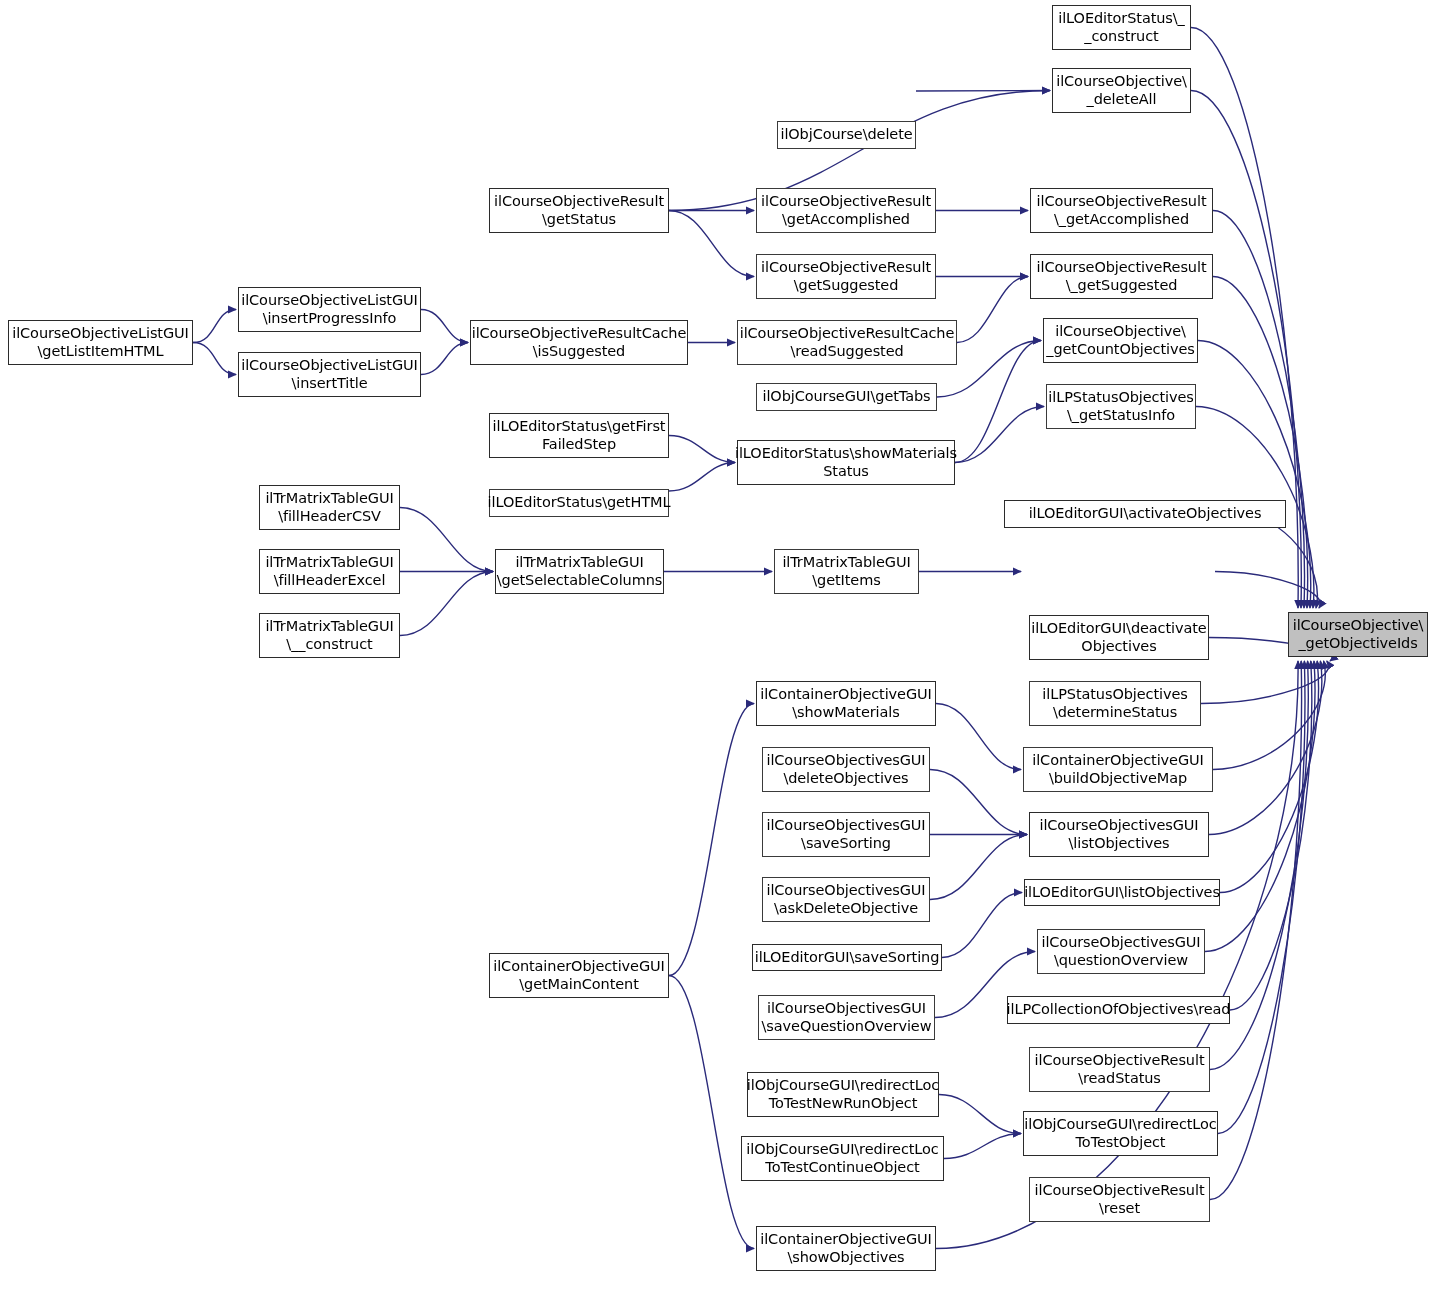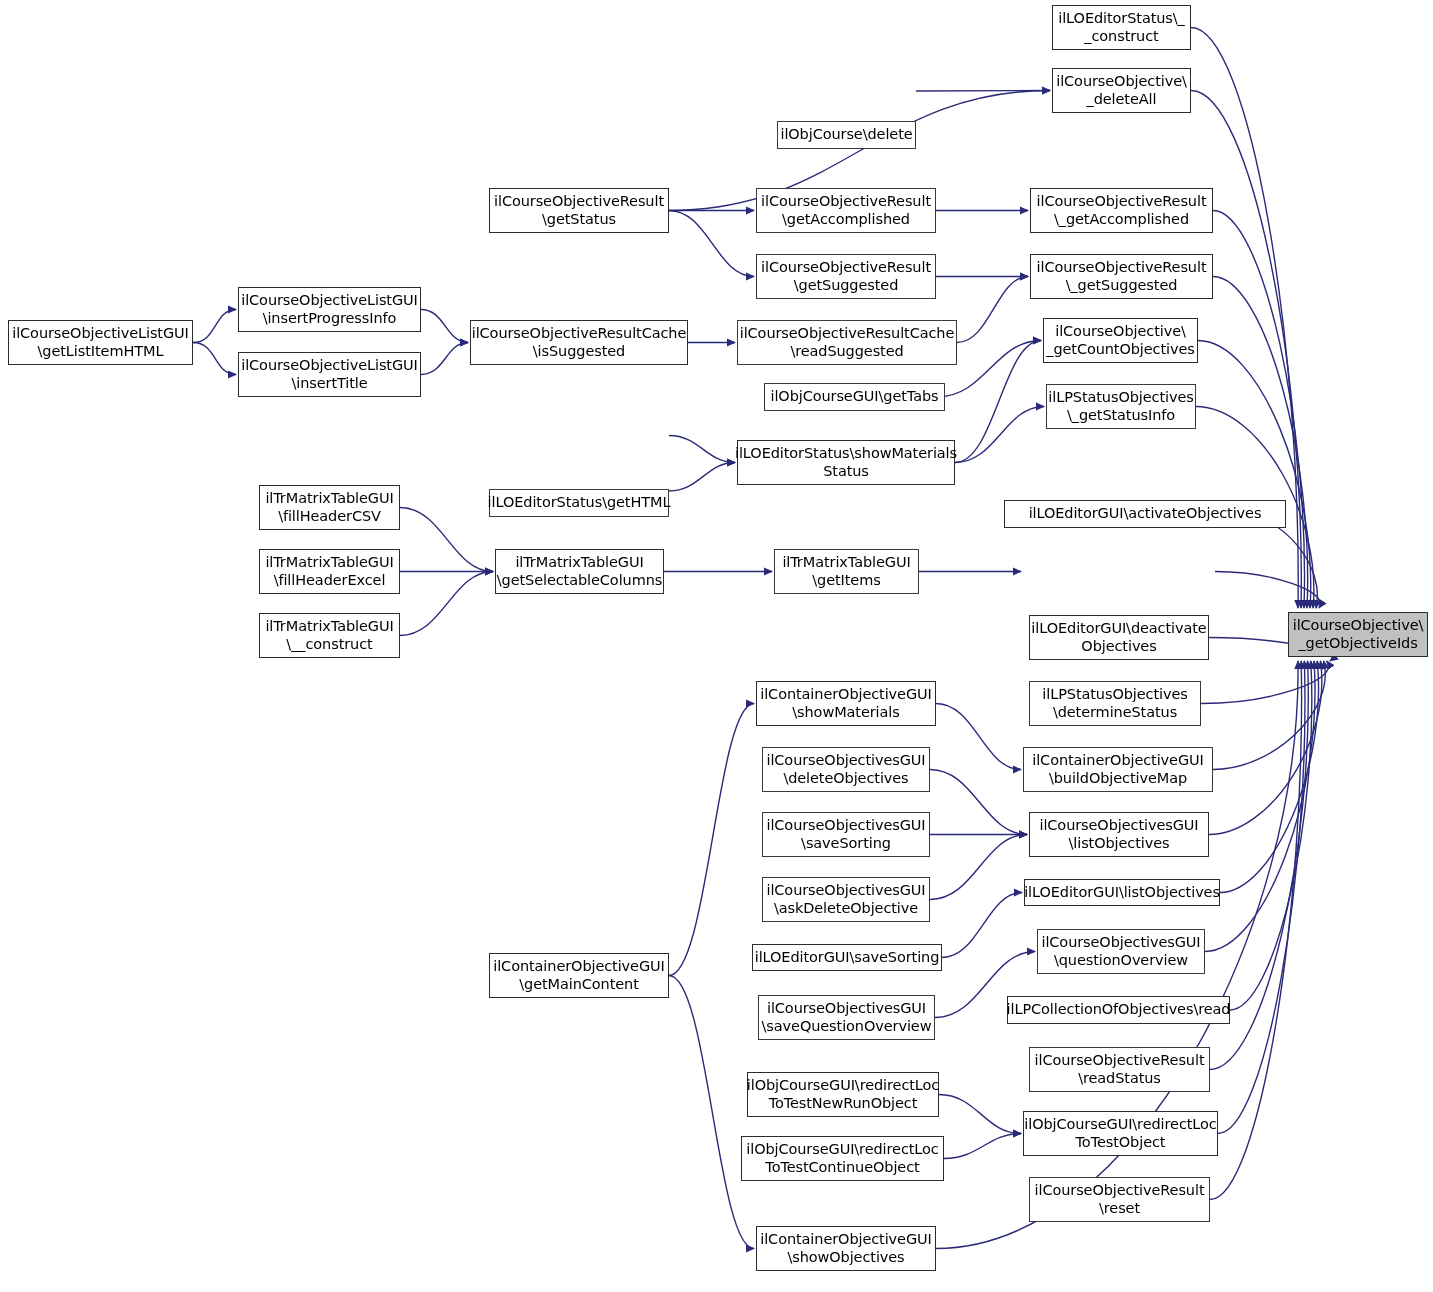--- a/index.html
+++ b/index.html
@@ -118,21 +118,23 @@
     <div class="node thick" style="left: 1030px; top: 188px; width: 183px; height: 45px;">ilCourseObjectiveResult
 \_getAccomplished</div>
     <div class="node thick" style="left: 1030px; top: 254px; width: 183px; height: 45px;">ilCourseObjectiveResult
 \_getSuggested</div>
     <div class="node" style="left: 737px; top: 320px; width: 220px; height: 45px;">ilCourseObjectiveResultCache
 \readSuggested</div>
     <div class="node thick" style="left: 1043px; top: 318px; width: 155px; height: 45px;">ilCourseObjective\
 _getCountObjectives</div>
     <div class="node" style="left: 1046px; top: 384px; width: 150px; height: 45px;">ilLPStatusObjectives
 \_getStatusInfo</div>
-    <div class="node" style="left: 756px; top: 383px; width: 181px; height: 28px; margin-left: 8px;">ilObjCourseGUI\getTabs</div>
+    <div class="node" style="left: 756px; top: 383px; width: 181px; height: 28px;">ilObjCourseGUI\getTabs</div>
+    <div class="node thick" style="left: 489px; top: 413px; width: 180px; height: 45px;">ilLOEditorStatus\getFirst
+FailedStep</div>
     <div class="node" style="left: 489px; top: 477px; width: 180px; height: 28px; margin-top: 12px;">ilLOEditorStatus\getHTML</div>
     <div class="node thick" style="left: 737px; top: 440px; width: 218px; height: 45px;">ilLOEditorStatus\showMaterials
 Status</div>
     <div class="node thick" style="left: 1004px; top: 500px; width: 282px; height: 28px;">ilLOEditorGUI\activateObjectives</div>
     <div class="node thick" style="left: 259px; top: 485px; width: 141px; height: 45px;">ilTrMatrixTableGUI
 \fillHeaderCSV</div>
     <div class="node thick" style="left: 259px; top: 549px; width: 141px; height: 45px;">ilTrMatrixTableGUI
 \fillHeaderExcel</div>
     <div class="node thick" style="left: 259px; top: 613px; width: 141px; height: 45px;">ilTrMatrixTableGUI
 \__construct</div>

